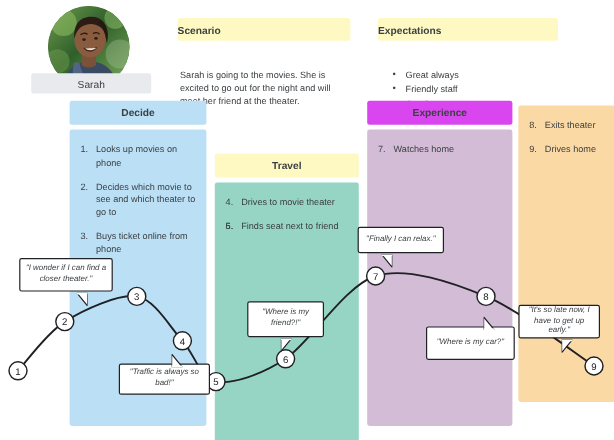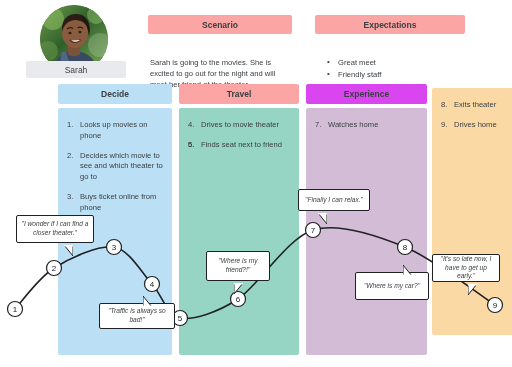--- a/index.html
+++ b/index.html
@@ -50,26 +50,26 @@
     font-size: 8.5px;
     color: #3c4043;
     display: flex;
     align-items: center;
     justify-content: center;
   }
 
   
   .info-block { position: absolute; }
   .info-head {
-    background: #fca5a5;
+    background: #fef9c3;
     border-radius: 2px;
     font-size: 8.5px;
     font-weight: bold;
     color: #3c4043;
-    text-align: center;
+    text-align: left;
     padding: 5px 0 4px 0;
   }
   .info-body {
     font-size: 7.6px;
     line-height: 1.45;
     color: #3c4043;
     padding: 23px 2px 0 2px;
   }
   #scenario { left: 148px; top: 15px; width: 144px; }
   #expectations { left: 315px; top: 15px; width: 150px; }
@@ -204,39 +204,39 @@
   </div>
 
   <div class="info-block" id="scenario">
     <div class="info-head">Scenario</div>
     <div class="info-body">Sarah is going to the movies. She is excited to go out for the night and will meet her friend at the theater.</div>
   </div>
 
   <div class="info-block" id="expectations">
     <div class="info-head">Expectations</div>
     <div class="info-body" id="expectations-list">
-        <div class="exp-item"><span class="bullet">•</span><span>Great meet</span></div>
+        <div class="exp-item"><span class="bullet">•</span><span>Great always</span></div>
         <div class="exp-item"><span class="bullet">•</span><span>Friendly staff</span></div>
         <div class="exp-item"><span class="bullet">•</span><span>Good meet</span></div>
       </div>
   </div>
 
 </div>
 
 <div id="columns">
     <div class="column" style="left: 14px; width: 114px;">
       <div class="col-head" style="background: rgb(187, 223, 245);">Decide</div>
       <div class="col-body" style="background: rgb(187, 223, 245);">
         <div class="step"><span class="num">1.</span><span>Looks up movies on phone</span></div>
         <div class="step"><span class="num">2.</span><span>Decides which movie to see and which theater to go to</span></div>
         <div class="step"><span class="num">3.</span><span>Buys ticket online from phone</span></div>
       </div>
     </div>
     <div class="column" style="left: 135px; width: 120px;">
-      <div class="col-head" style="background: #fca5a5;">Travel</div>
+      <div class="col-head" style="background: #fef9c3; margin-top: 44px;">Travel</div>
       <div class="col-body" style="background: rgb(150, 212, 196);">
         <div class="step"><span class="num">4.</span><span>Drives to movie theater</span></div>
         <div class="step"><span class="num">5.</span></div>
         <div class="step"><span class="num">6.</span><span>Finds seat next to friend</span></div>
       </div>
     </div>
     <div class="column" style="left: 262px; width: 121px;">
       <div class="col-head" style="background: #d946ef;">Experience</div>
       <div class="col-body" style="background: rgb(211, 188, 214);">
         <div class="step"><span class="num">7.</span><span>Watches home</span></div>

